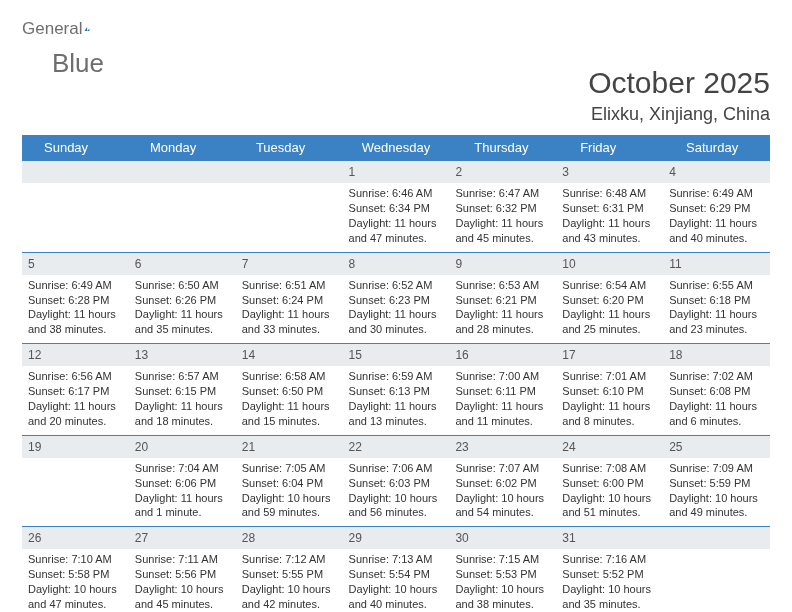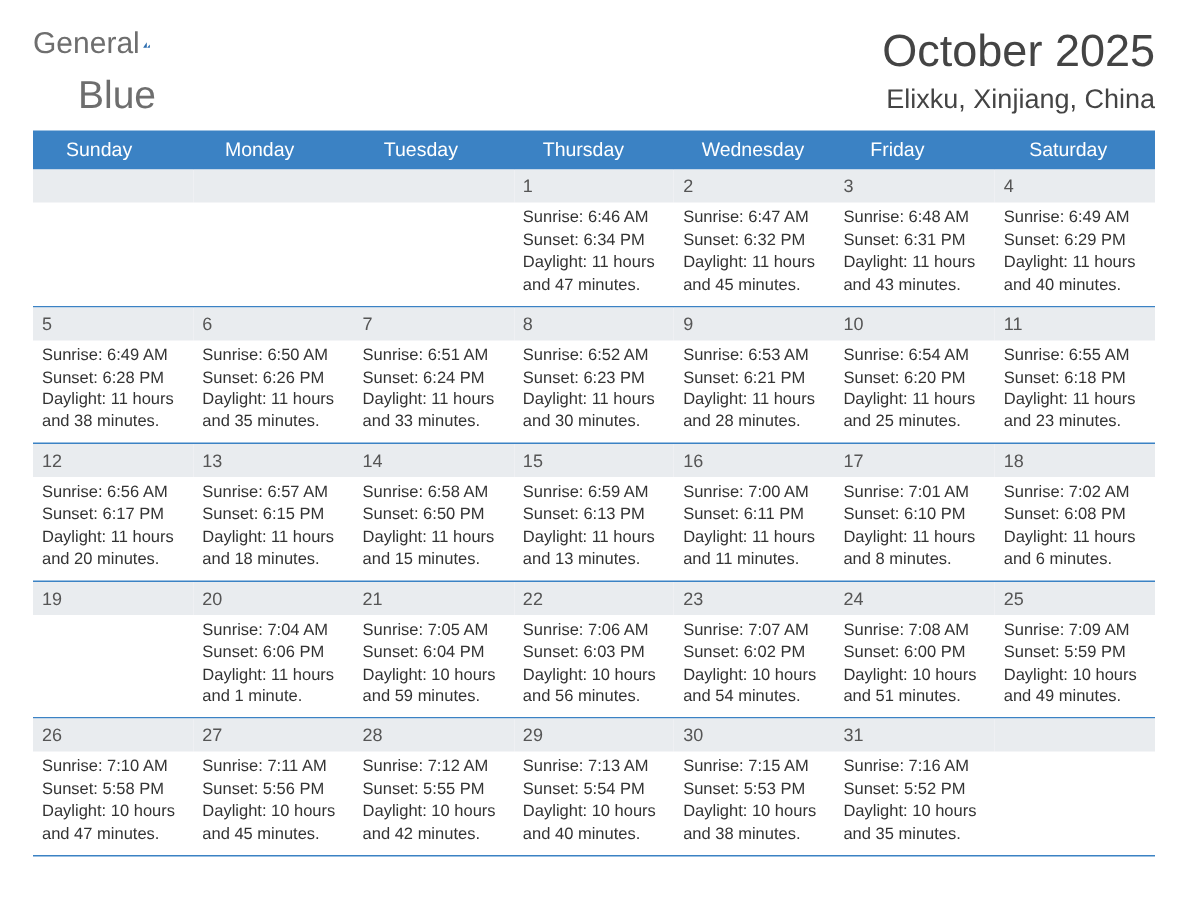--- a/index.html
+++ b/index.html
@@ -13,26 +13,26 @@
   }
   .header {
     display: flex;
     justify-content: space-between;
     align-items: flex-start;
     margin-bottom: 10px;
   }
   .logo {
     display: flex;
     align-items: center;
-    font-size: 20px;
+    font-size: 17px;
     color: #6e6e6e;
     font-weight: 400;
   }
   .logo svg { margin-left: 2px; margin-right: 2px; }
-  .title-block { text-align: right; }
+  .title-block { text-align: right; margin-top: 48px; }
   .month-title { font-size: 30px; color: #444; font-weight: 400; margin-bottom: 4px; }
   .location { font-size: 18px; color: #444; }
   .calendar {
     width: 100%;
     border-collapse: collapse;
   }
   .dayhead {
     display: flex;
     background: #3b82c4;
     color: #fff;
@@ -81,22 +81,22 @@
     <div class="location">Elixku, Xinjiang, China</div>
   </div>
 </div>
 <div style="position:absolute; top:48px; left:52px; font-size:26px; color:#6e6e6e;">Blue</div>
 
 <div class="calendar">
   <div class="dayhead">
     <div>Sunday</div>
     <div>Monday</div>
     <div>Tuesday</div>
+    <div>Wednesday</div>
     <div>Thursday</div>
-    <div>Wednesday</div>
     <div>Friday</div>
     <div>Saturday</div>
   </div>
   <div id="weeks">
       <div class="week">
         <div class="cell">
           <div class="daynum-row">&nbsp;</div>
           <div class="cell-body"></div>
         </div>
         <div class="cell">

